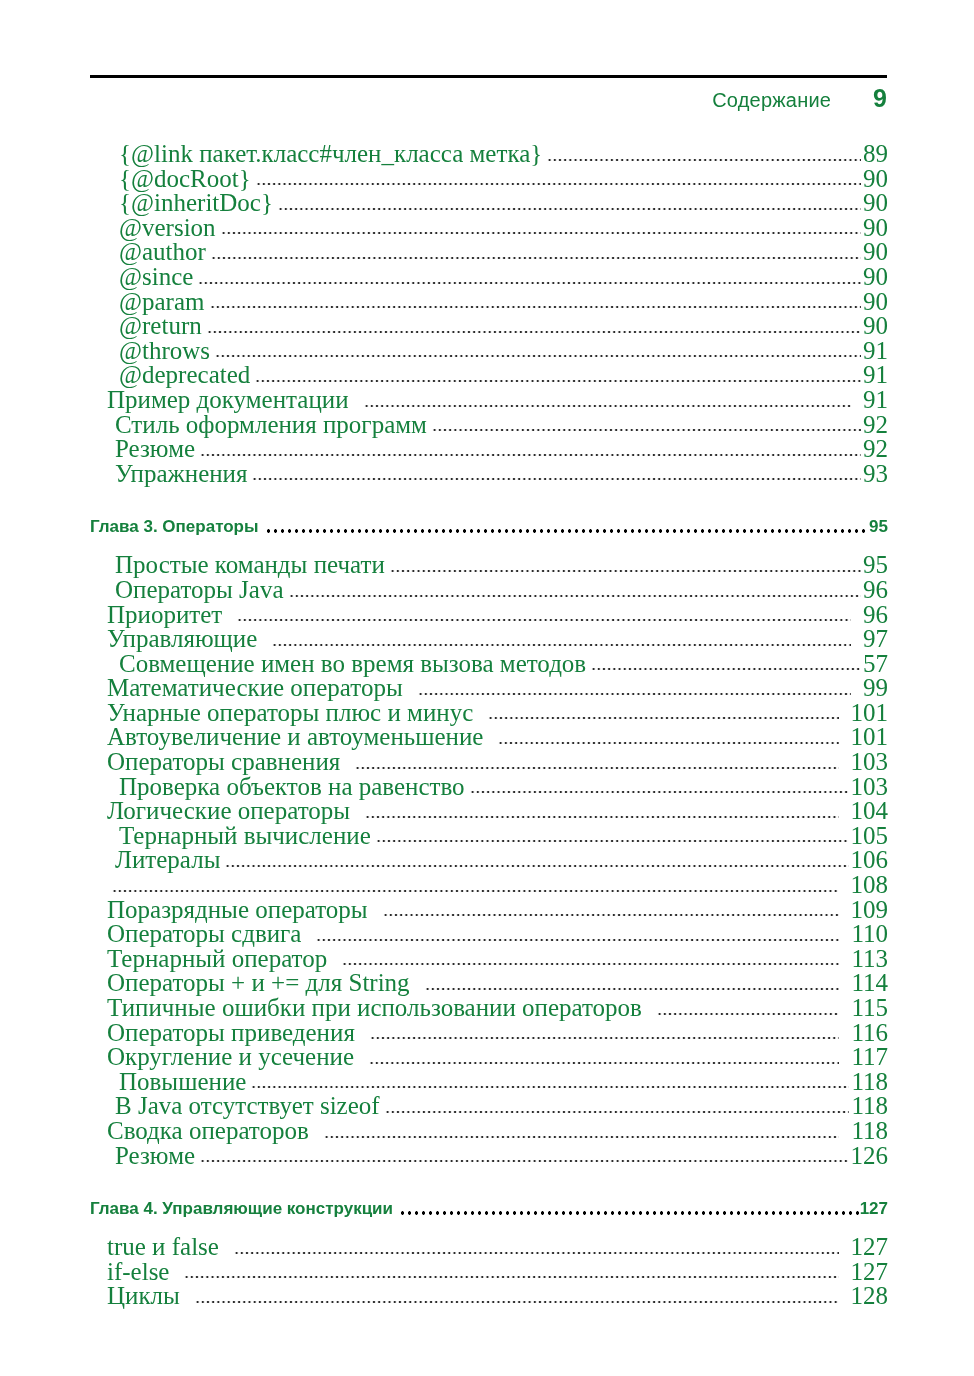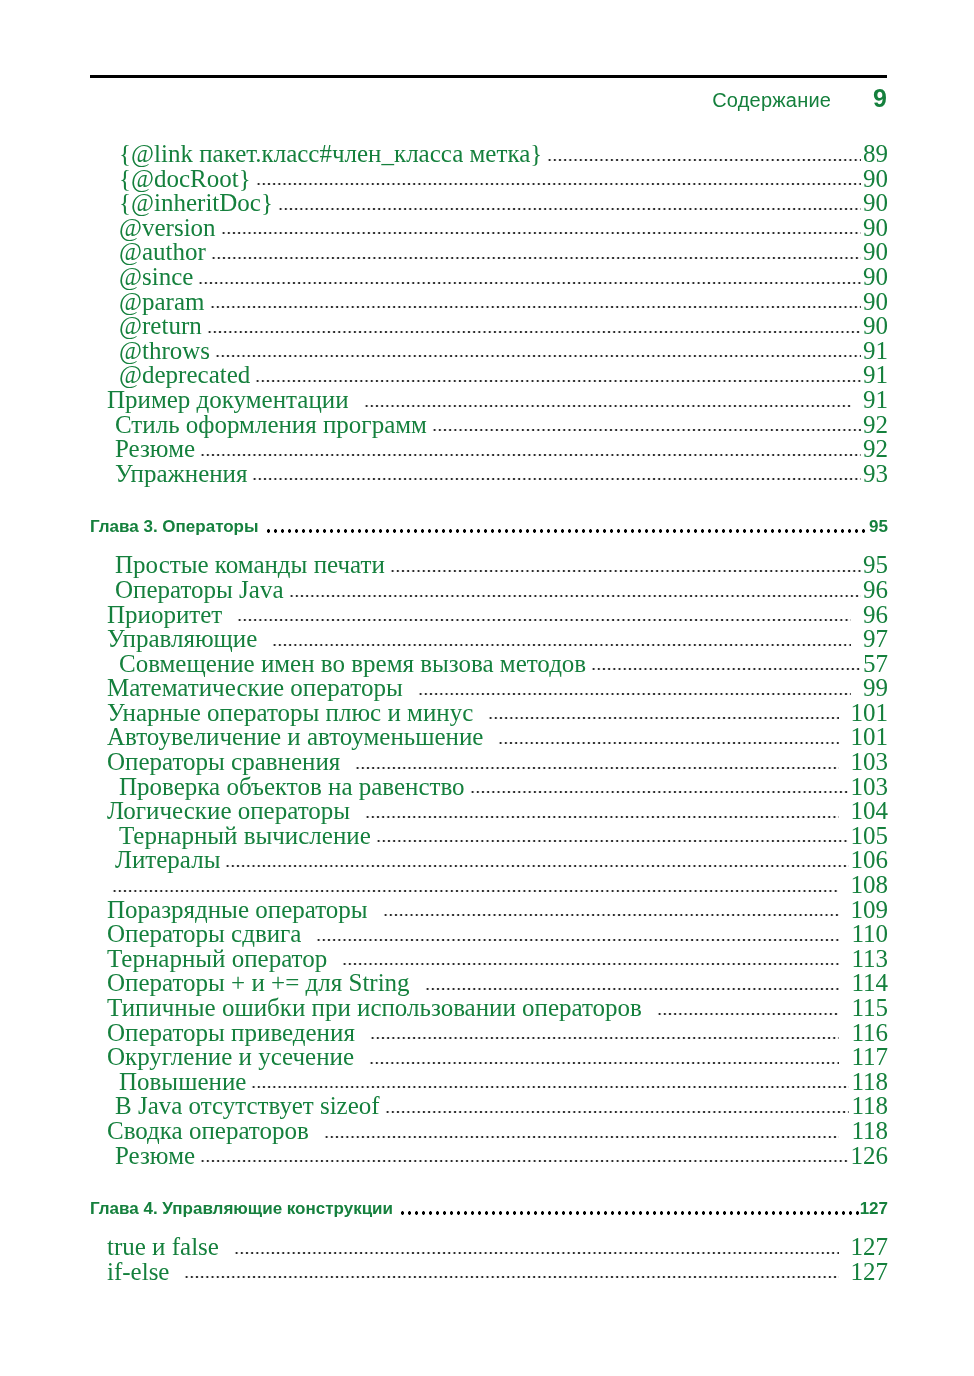--- a/index.html
+++ b/index.html
@@ -297,14 +297,19 @@
       <div class="entry lvl1">
         <span class="entry-label">true и false</span>
         <span class="dots"></span>
         <span class="entry-page">127</span>
       </div>
       <div class="entry lvl1">
         <span class="entry-label">if-else</span>
         <span class="dots"></span>
         <span class="entry-page">127</span>
       </div>
+      <div class="entry lvl1">
+        <span class="entry-label">Циклы</span>
+        <span class="dots"></span>
+        <span class="entry-page">128</span>
+      </div>
     </div>
 </div>
 
 </body></html>

